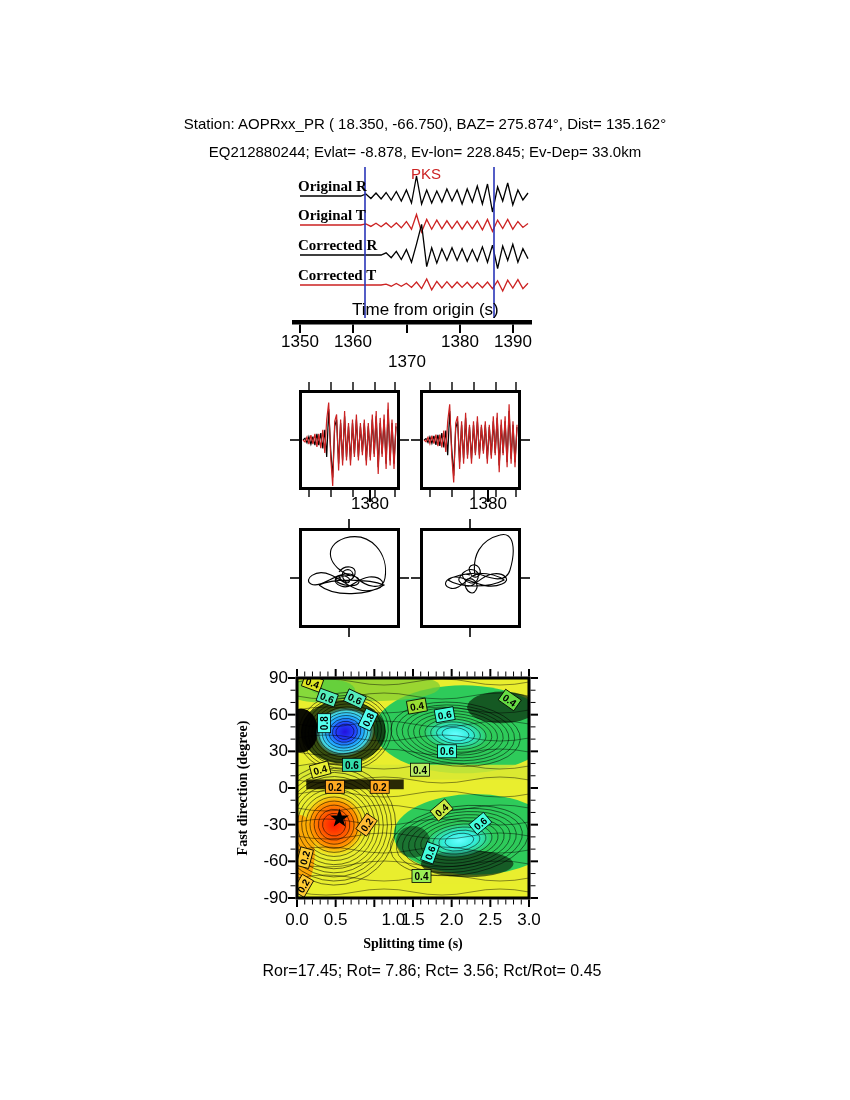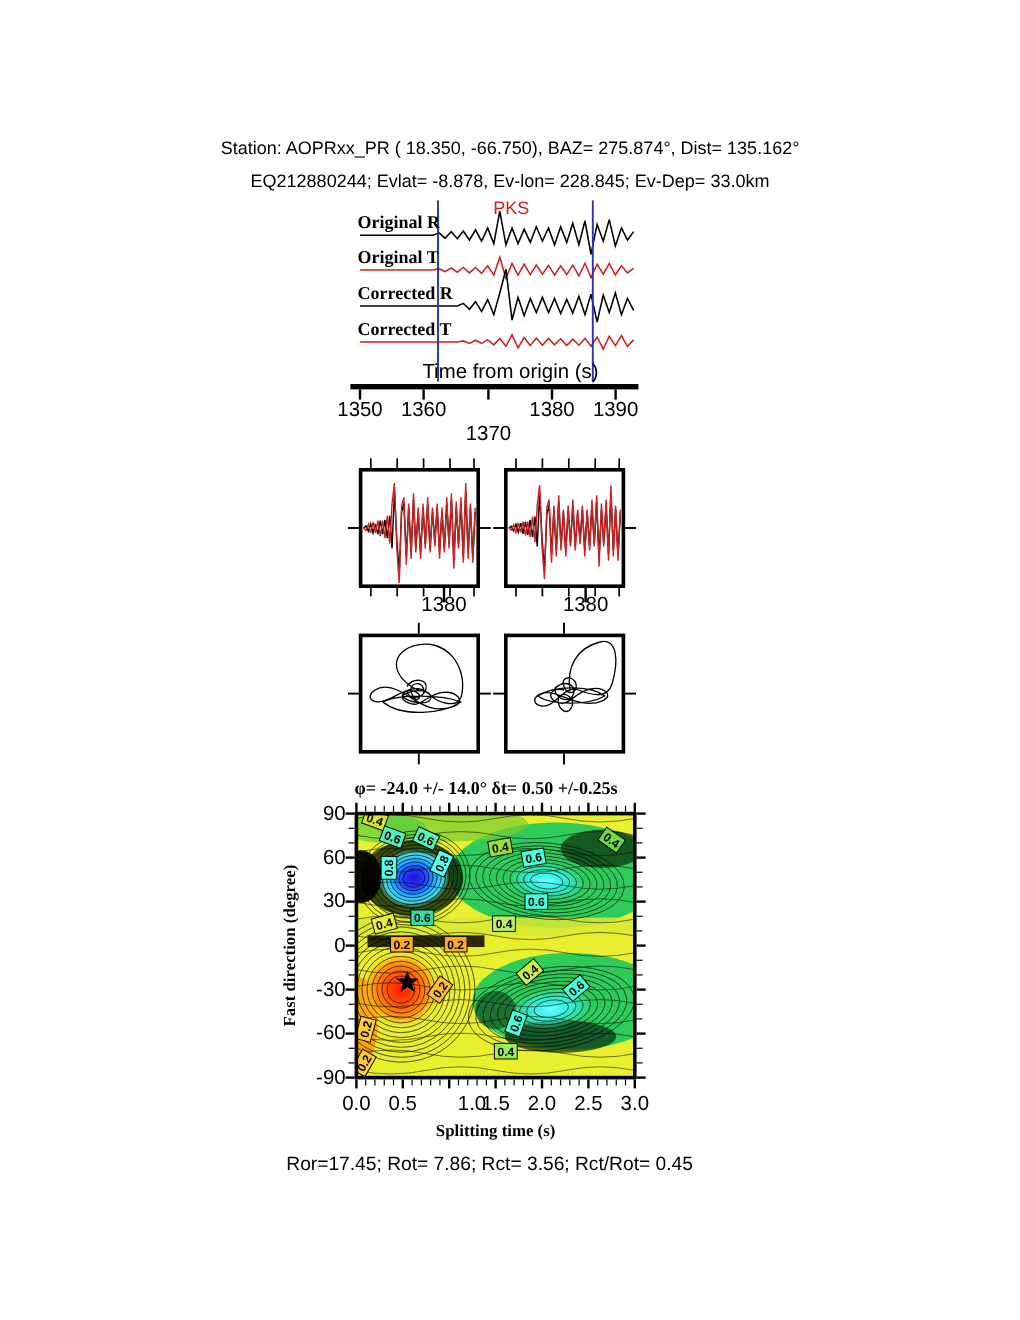--- a/index.html
+++ b/index.html
@@ -16,21 +16,21 @@
   #taxlab{top:300px;left:352px;font-size:17px;}
   #timeticks span,#xticks span{position:absolute;transform:translateX(-50%);font-size:17px;}
   #timeticks{top:332px;left:0;}
   #xticks{top:910px;left:0;}
   #yticks span{position:absolute;left:240px;width:48px;text-align:right;transform:translateY(-50%);font-size:17px;}
   #wlabL{top:494px;left:330px;width:80px;font-size:17px;}
   #wlabR{top:494px;left:448px;width:80px;font-size:17px;}
   #ctitle{top:650px;left:280px;width:250px;font-size:15px;}
   #xlabel{top:936px;left:297px;width:232px;font-size:14px;}
   #ylabel{top:788px;left:243px;font-size:14px;transform:translate(-50%,-50%) rotate(-90deg);}
-  #footer{top:962px;left:0px;width:816px;font-size:16px;}
+  #footer{top:962px;left:0px;width:816px;font-size:16px;padding-left:24px;}
   svg{position:absolute;top:0;left:0;overflow:visible;}
 </style>
 </head>
 <body>
 
 <div id="page">
 
   <svg id="gfx" width="850" height="1100">
       <g>
         <polyline points="300.0,196.0 305.1,196.0 310.1,196.0 315.2,196.0 320.3,196.0 325.3,196.0 330.4,196.0 335.5,196.0 340.5,196.0 345.6,196.0 350.7,196.0 355.7,196.0 360.8,196.0 365.9,194.0 370.9,198.5 376.0,193.0 381.1,199.0 386.1,192.5 391.2,200.0 396.3,191.5 401.3,201.0 406.4,190.0 411.5,203.0 416.5,176.0 421.6,204.0 426.7,190.0 431.7,203.0 436.8,191.0 441.9,202.0 446.9,189.0 452.0,201.0 457.1,190.0 462.1,204.0 467.2,189.0 472.3,202.0 477.3,186.0 482.4,204.0 487.5,184.0 492.5,212.0 497.6,187.0 502.7,201.0 507.7,183.0 512.8,205.0 517.9,190.0 522.9,200.0 528.0,193.0" fill="none" stroke="#000000" stroke-width="1.3"></polyline>
@@ -411,21 +411,20 @@
       <span style="left:300px;top:0;">1350</span>
       <span style="left:353px;top:0;">1360</span>
       <span style="left:407px;top:0;margin-top:20px;">1370</span>
       <span style="left:460px;top:0;">1380</span>
       <span style="left:513px;top:0;">1390</span>
     </div>
 
   <div class="t ctr" id="wlabL">1380</div>
   <div class="t ctr" id="wlabR">1380</div>
 
-  <div class="t ctr serb" id="ctitle">φ= -24.0 +/- 14.0° δt= 0.50 +/-0.25s</div>
   <div id="yticks">
       <span style="top: 678px;">90</span>
       <span style="top: 714.667px;">60</span>
       <span style="top: 751.333px;">30</span>
       <span style="top: 788px;">0</span>
       <span style="top: 824.667px;">-30</span>
       <span style="top: 861.333px;">-60</span>
       <span style="top: 898px;">-90</span>
     </div>
   <div id="xticks" class="t">

